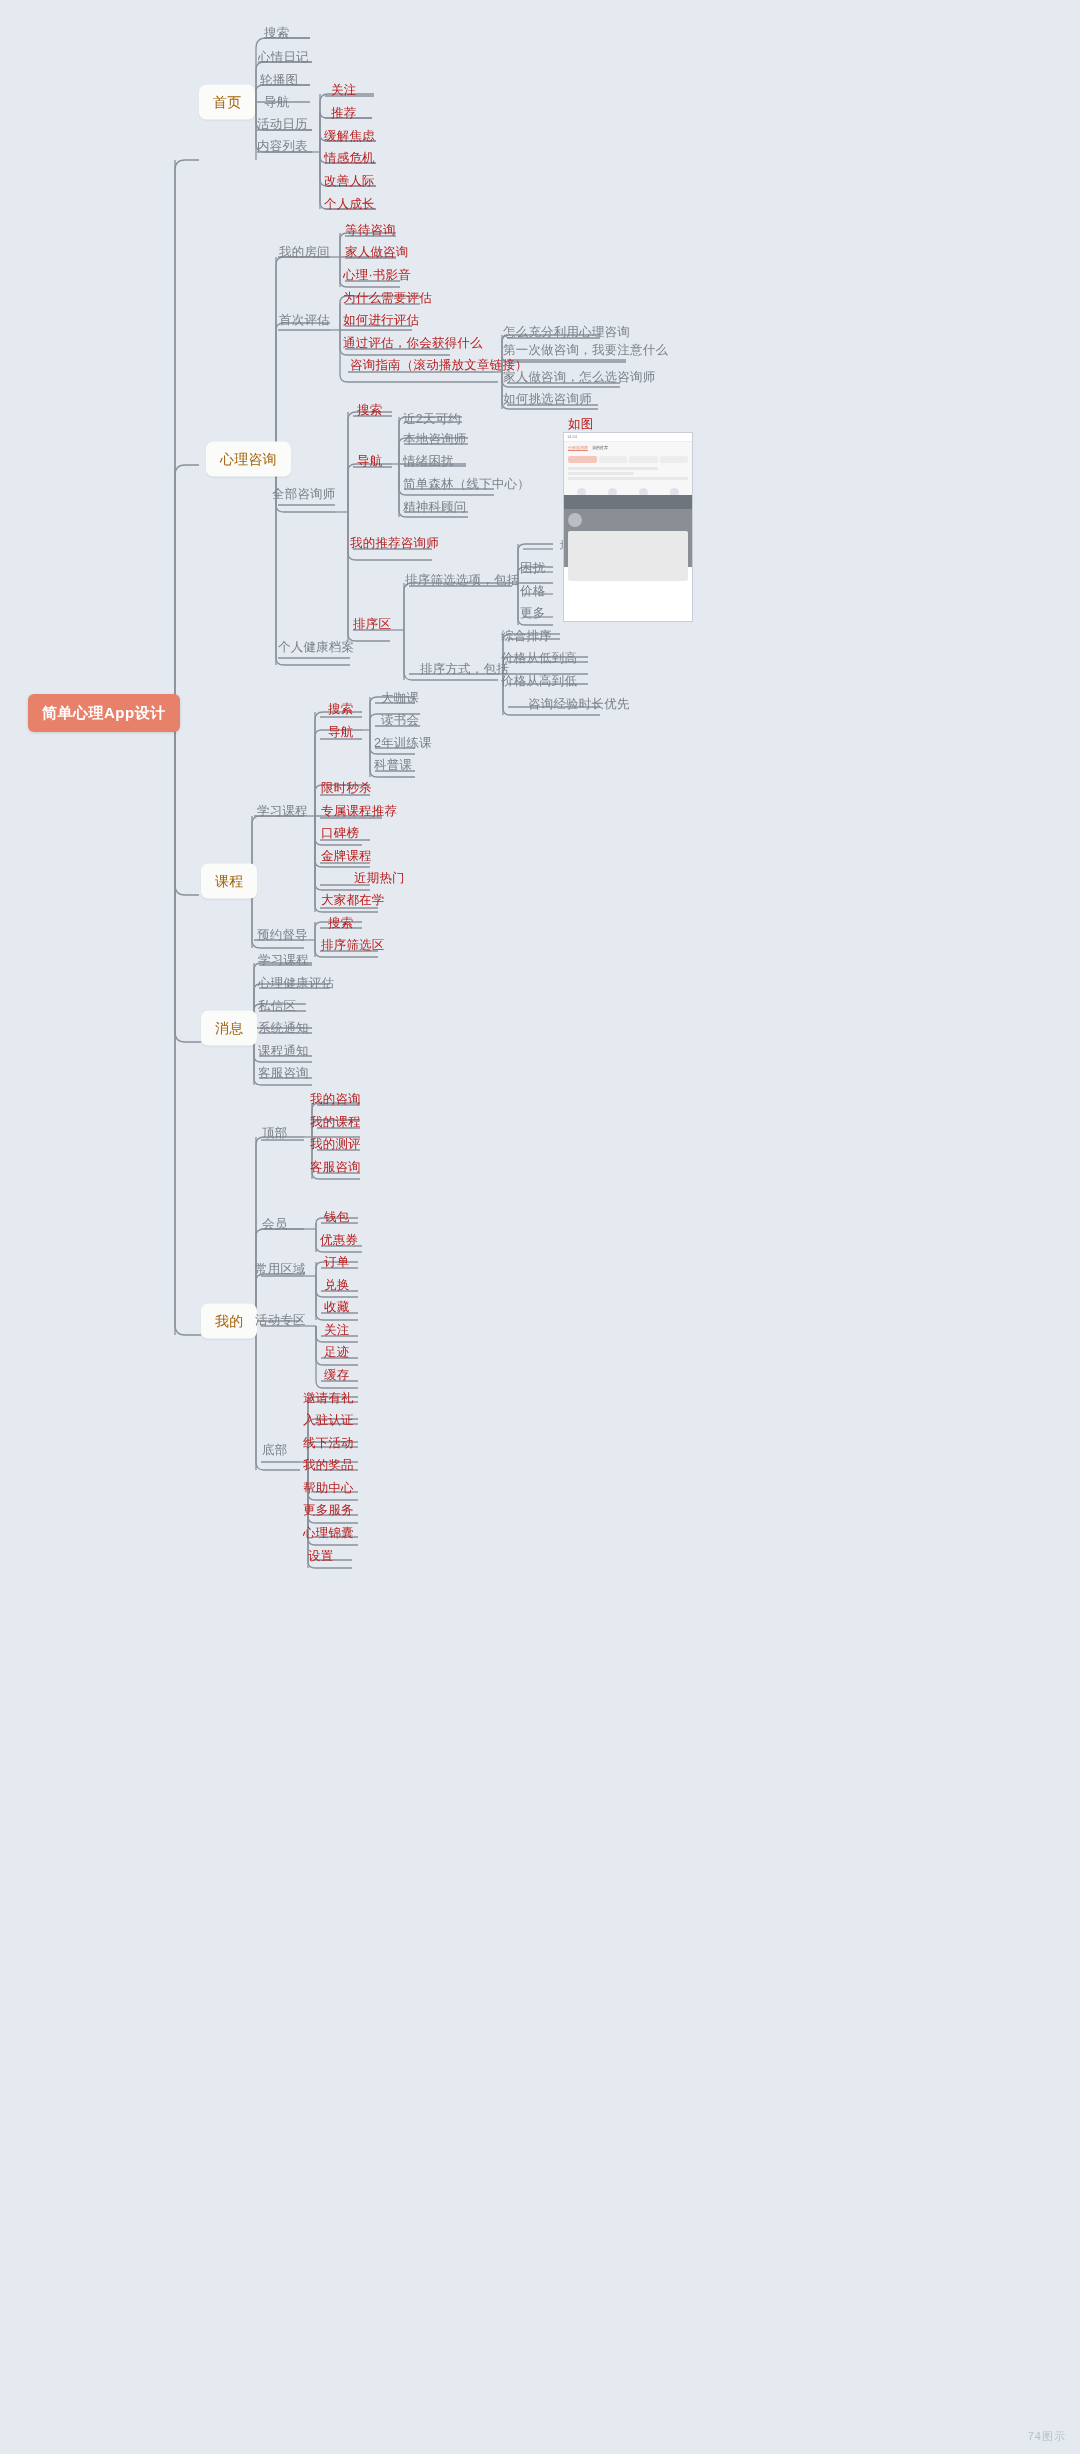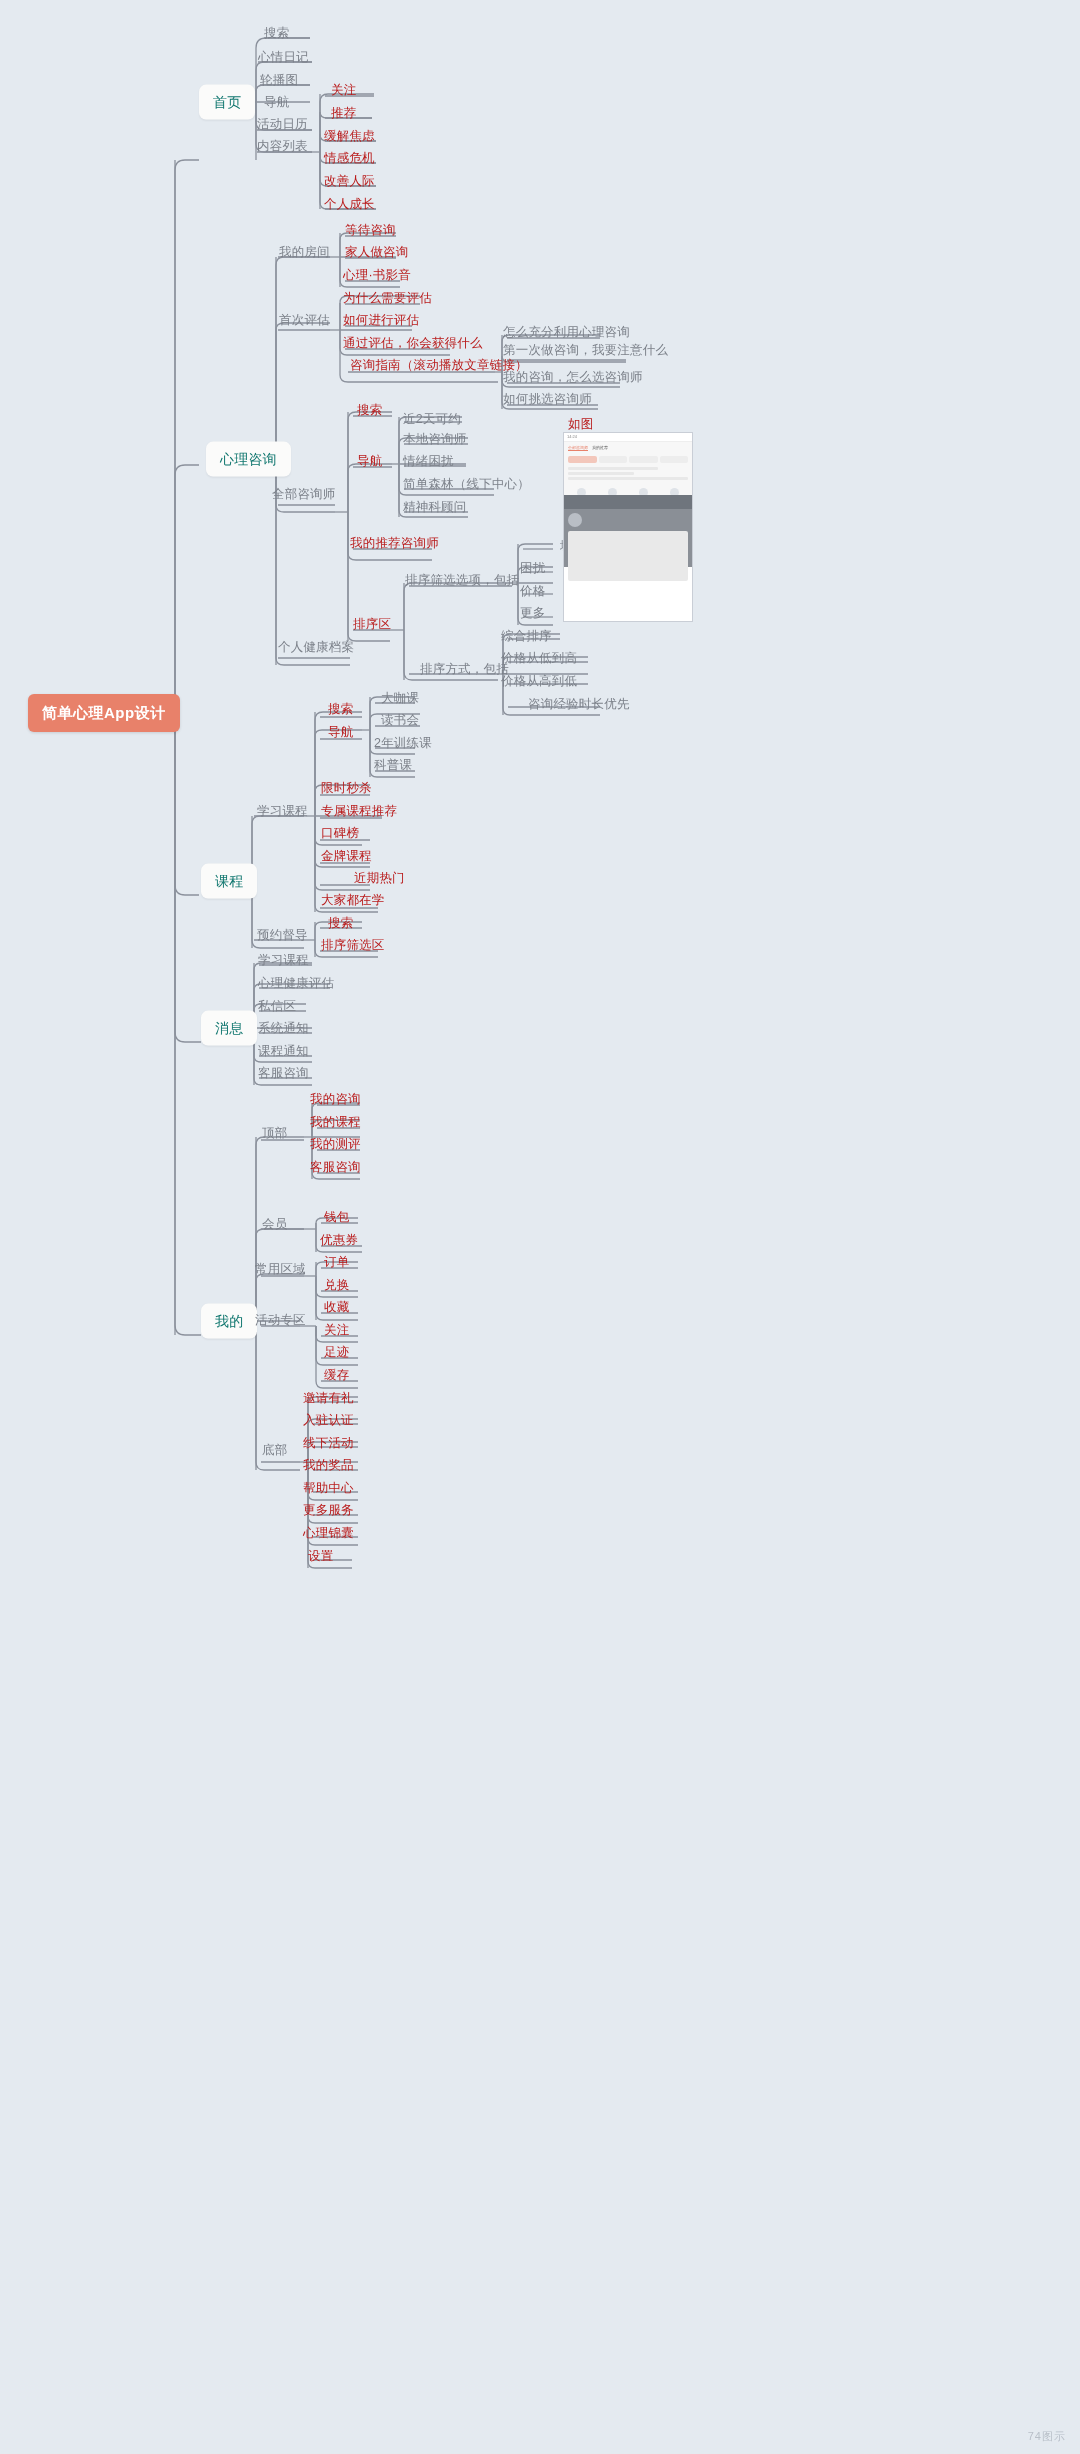--- a/index.html
+++ b/index.html
@@ -36,21 +36,21 @@
     color: #ffffff;
     font-size: 15px;
     font-weight: bold;
     padding: 10px 14px;
     border-radius: 6px;
     box-shadow: 0 1px 3px rgba(0,0,0,0.12);
     letter-spacing: 0.5px;
   }
   .node.lvl1 {
     background: #fbfbfa;
-    color: #0f766e;
+    color: #a16207;
     font-size: 14px;
     padding: 9px 14px;
     border-radius: 7px;
     box-shadow: 0 1px 2px rgba(0,0,0,0.05);
   }
   .node.lvl2 { color: #7b8089; font-size: 12.5px; }
   .node.lvl3 { color: #b91c1c; font-size: 12.5px; }
   .node.lvl4 { color: #7b8089; font-size: 12.5px; }
   .phone-shot {
     position: absolute;
@@ -380,21 +380,21 @@
       <div class="node lvl3" style="left: 343px; top: 298px;">为什么需要评估</div>
       <div class="node lvl3" style="left: 343px; top: 320px;">如何进行评估</div>
       <div class="node lvl3" style="left: 343px; top: 343px;">通过评估，你会获得什么</div>
       <div class="node lvl3" style="left: 350px; top: 365px;">咨询指南（滚动播放文章链接）</div>
       <div class="node lvl3" style="left: 357px; top: 410px;">搜索</div>
       <div class="node lvl3" style="left: 357px; top: 461px;">导航</div>
       <div class="node lvl3" style="left: 350px; top: 543px;">我的推荐咨询师</div>
       <div class="node lvl3" style="left: 353px; top: 624px;">排序区</div>
       <div class="node lvl4" style="left: 503px; top: 332px;">怎么充分利用心理咨询</div>
       <div class="node lvl4" style="left: 503px; top: 350px;">第一次做咨询，我要注意什么</div>
-      <div class="node lvl4" style="left: 503px; top: 377px;">我的咨询，怎么选咨询师</div>
+      <div class="node lvl4" style="left: 503px; top: 377px;">家人做咨询，怎么选咨询师</div>
       <div class="node lvl4" style="left: 503px; top: 399px;">如何挑选咨询师</div>
       <div class="node lvl4" style="left: 403px; top: 419px;">近2天可约</div>
       <div class="node lvl4" style="left: 403px; top: 439px;">本地咨询师</div>
       <div class="node lvl4" style="left: 403px; top: 461px;">情绪困扰</div>
       <div class="node lvl4" style="left: 403px; top: 484px;">简单森林（线下中心）</div>
       <div class="node lvl4" style="left: 403px; top: 507px;">精神科顾问</div>
       <div class="node lvl4" style="left: 397px; top: 580px; margin-left: 8px;">排序筛选选项，包括</div>
       <div class="node lvl4" style="left: 420px; top: 669px;">排序方式，包括</div>
       <div class="node lvl4" style="left: 520px; top: 546px; margin-left: 40px;">城市</div>
       <div class="node lvl4" style="left: 520px; top: 568px;">困扰</div>

